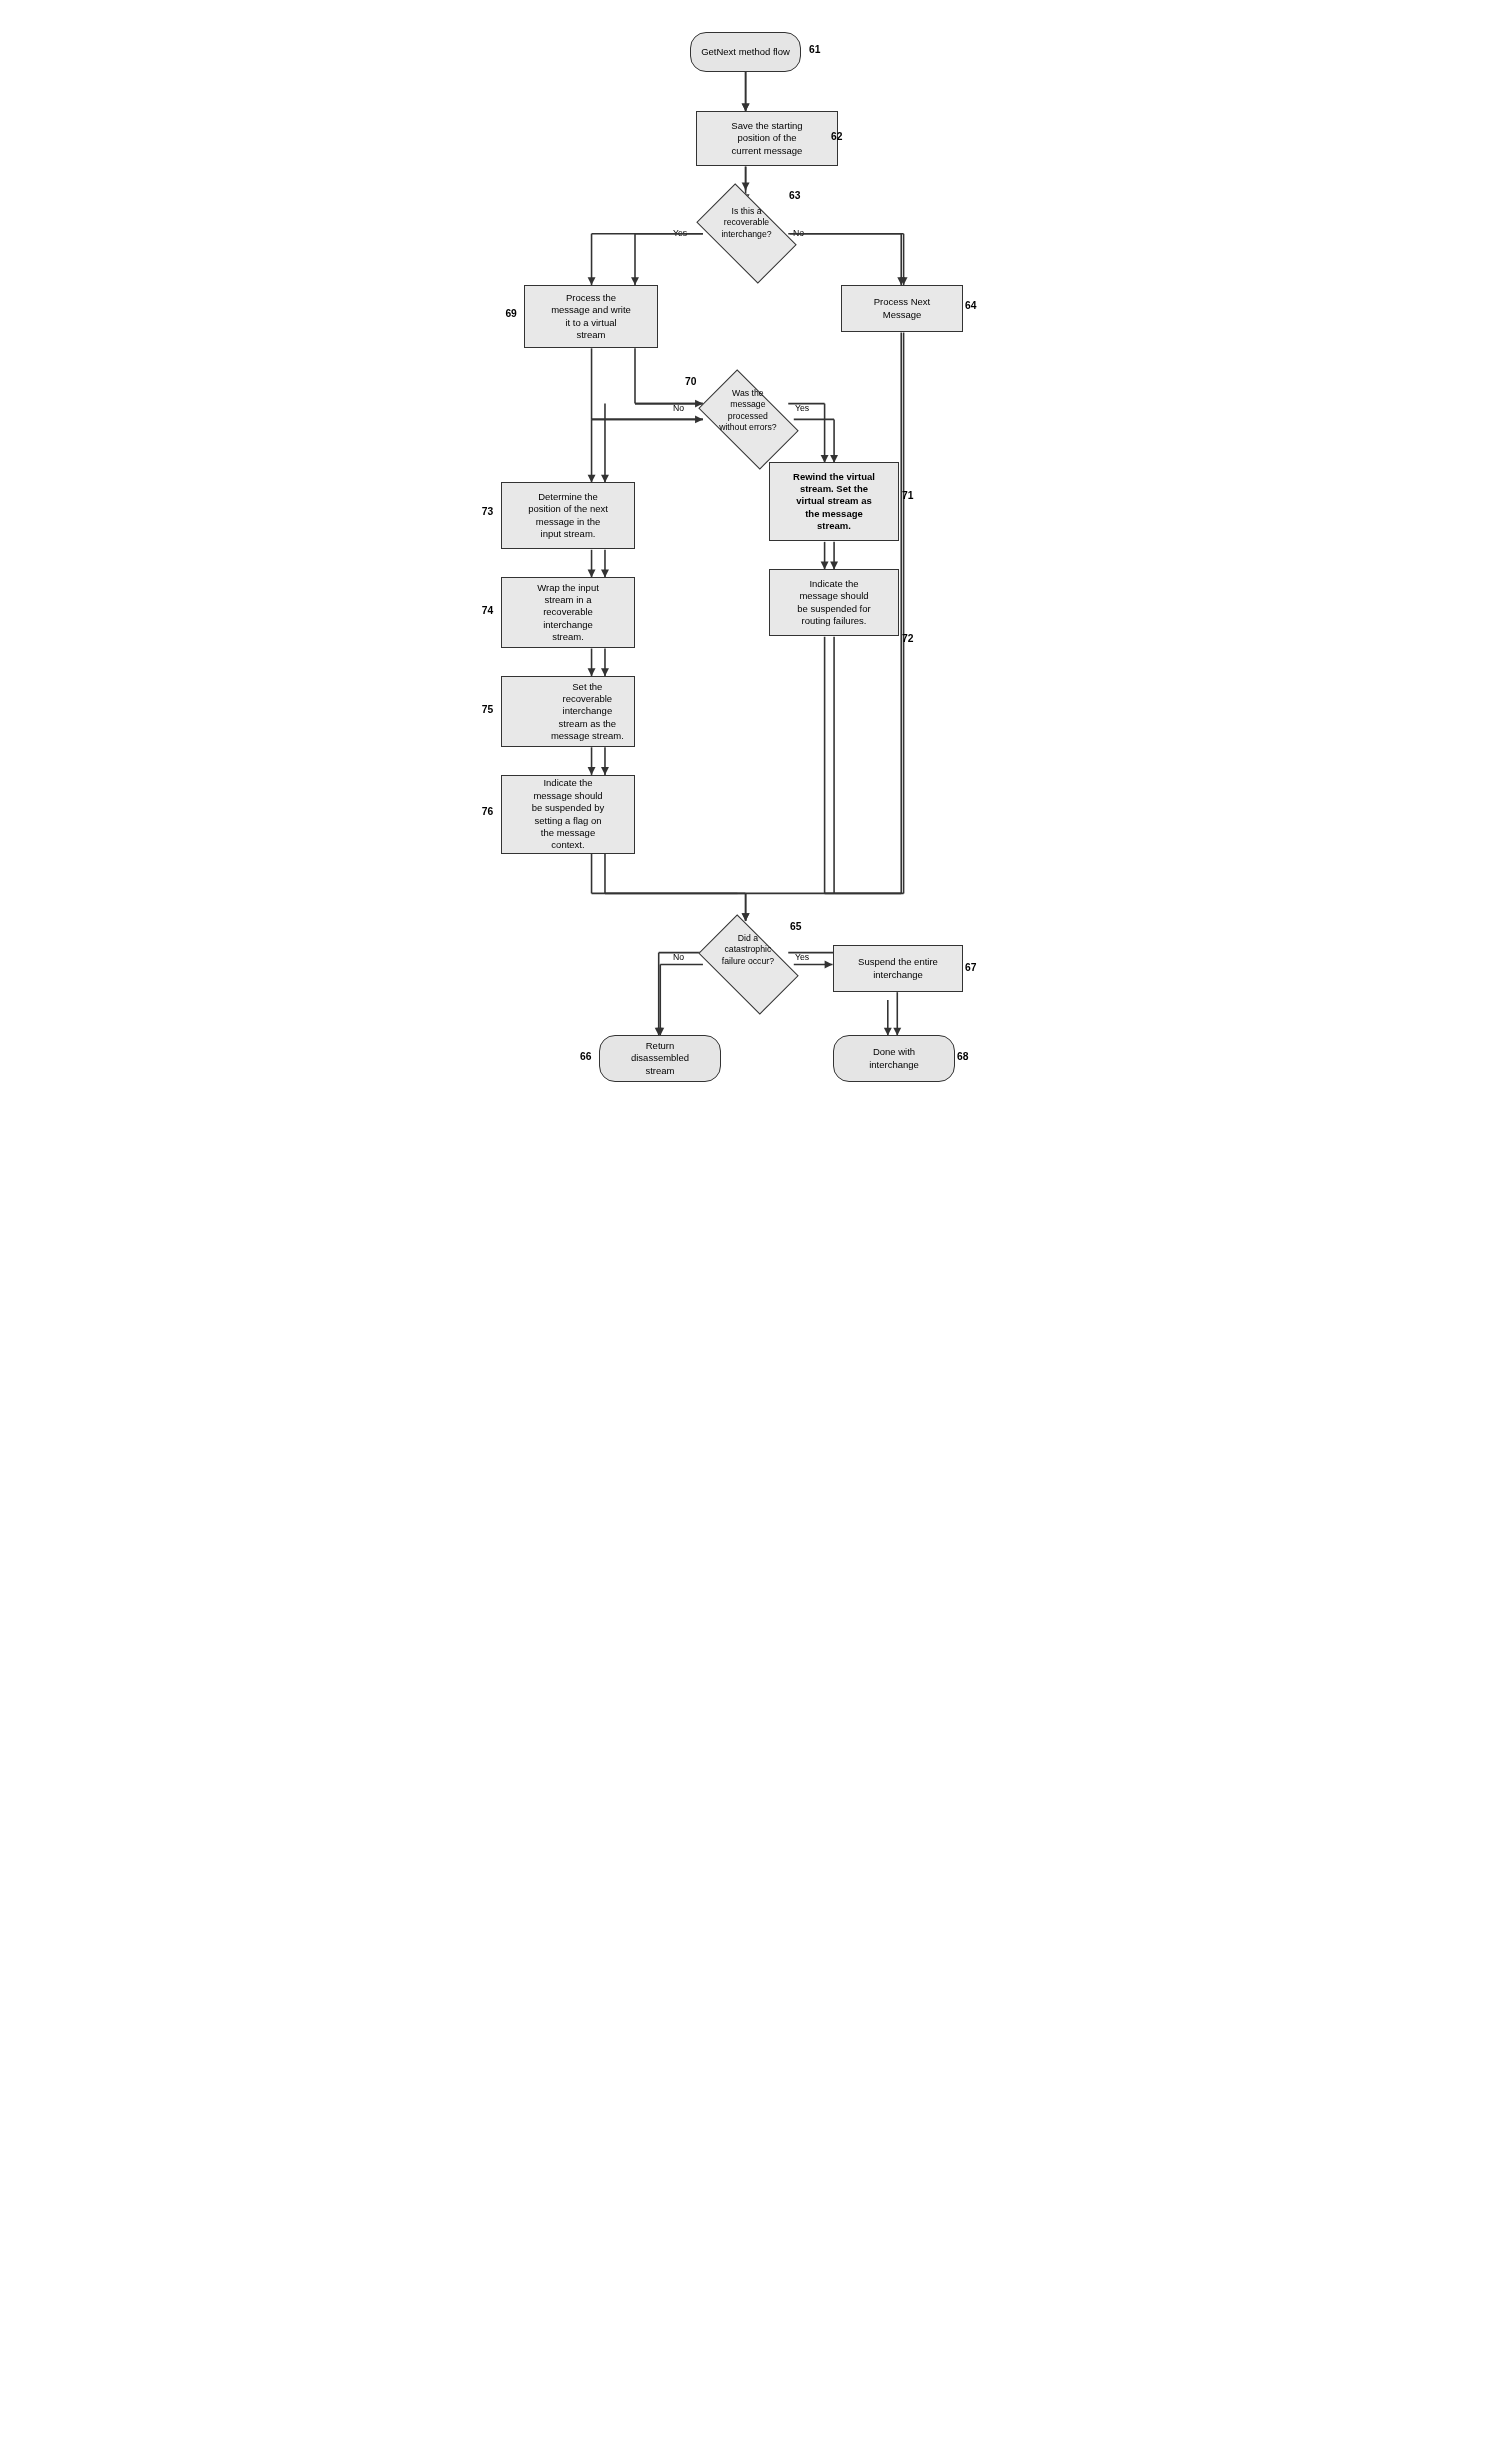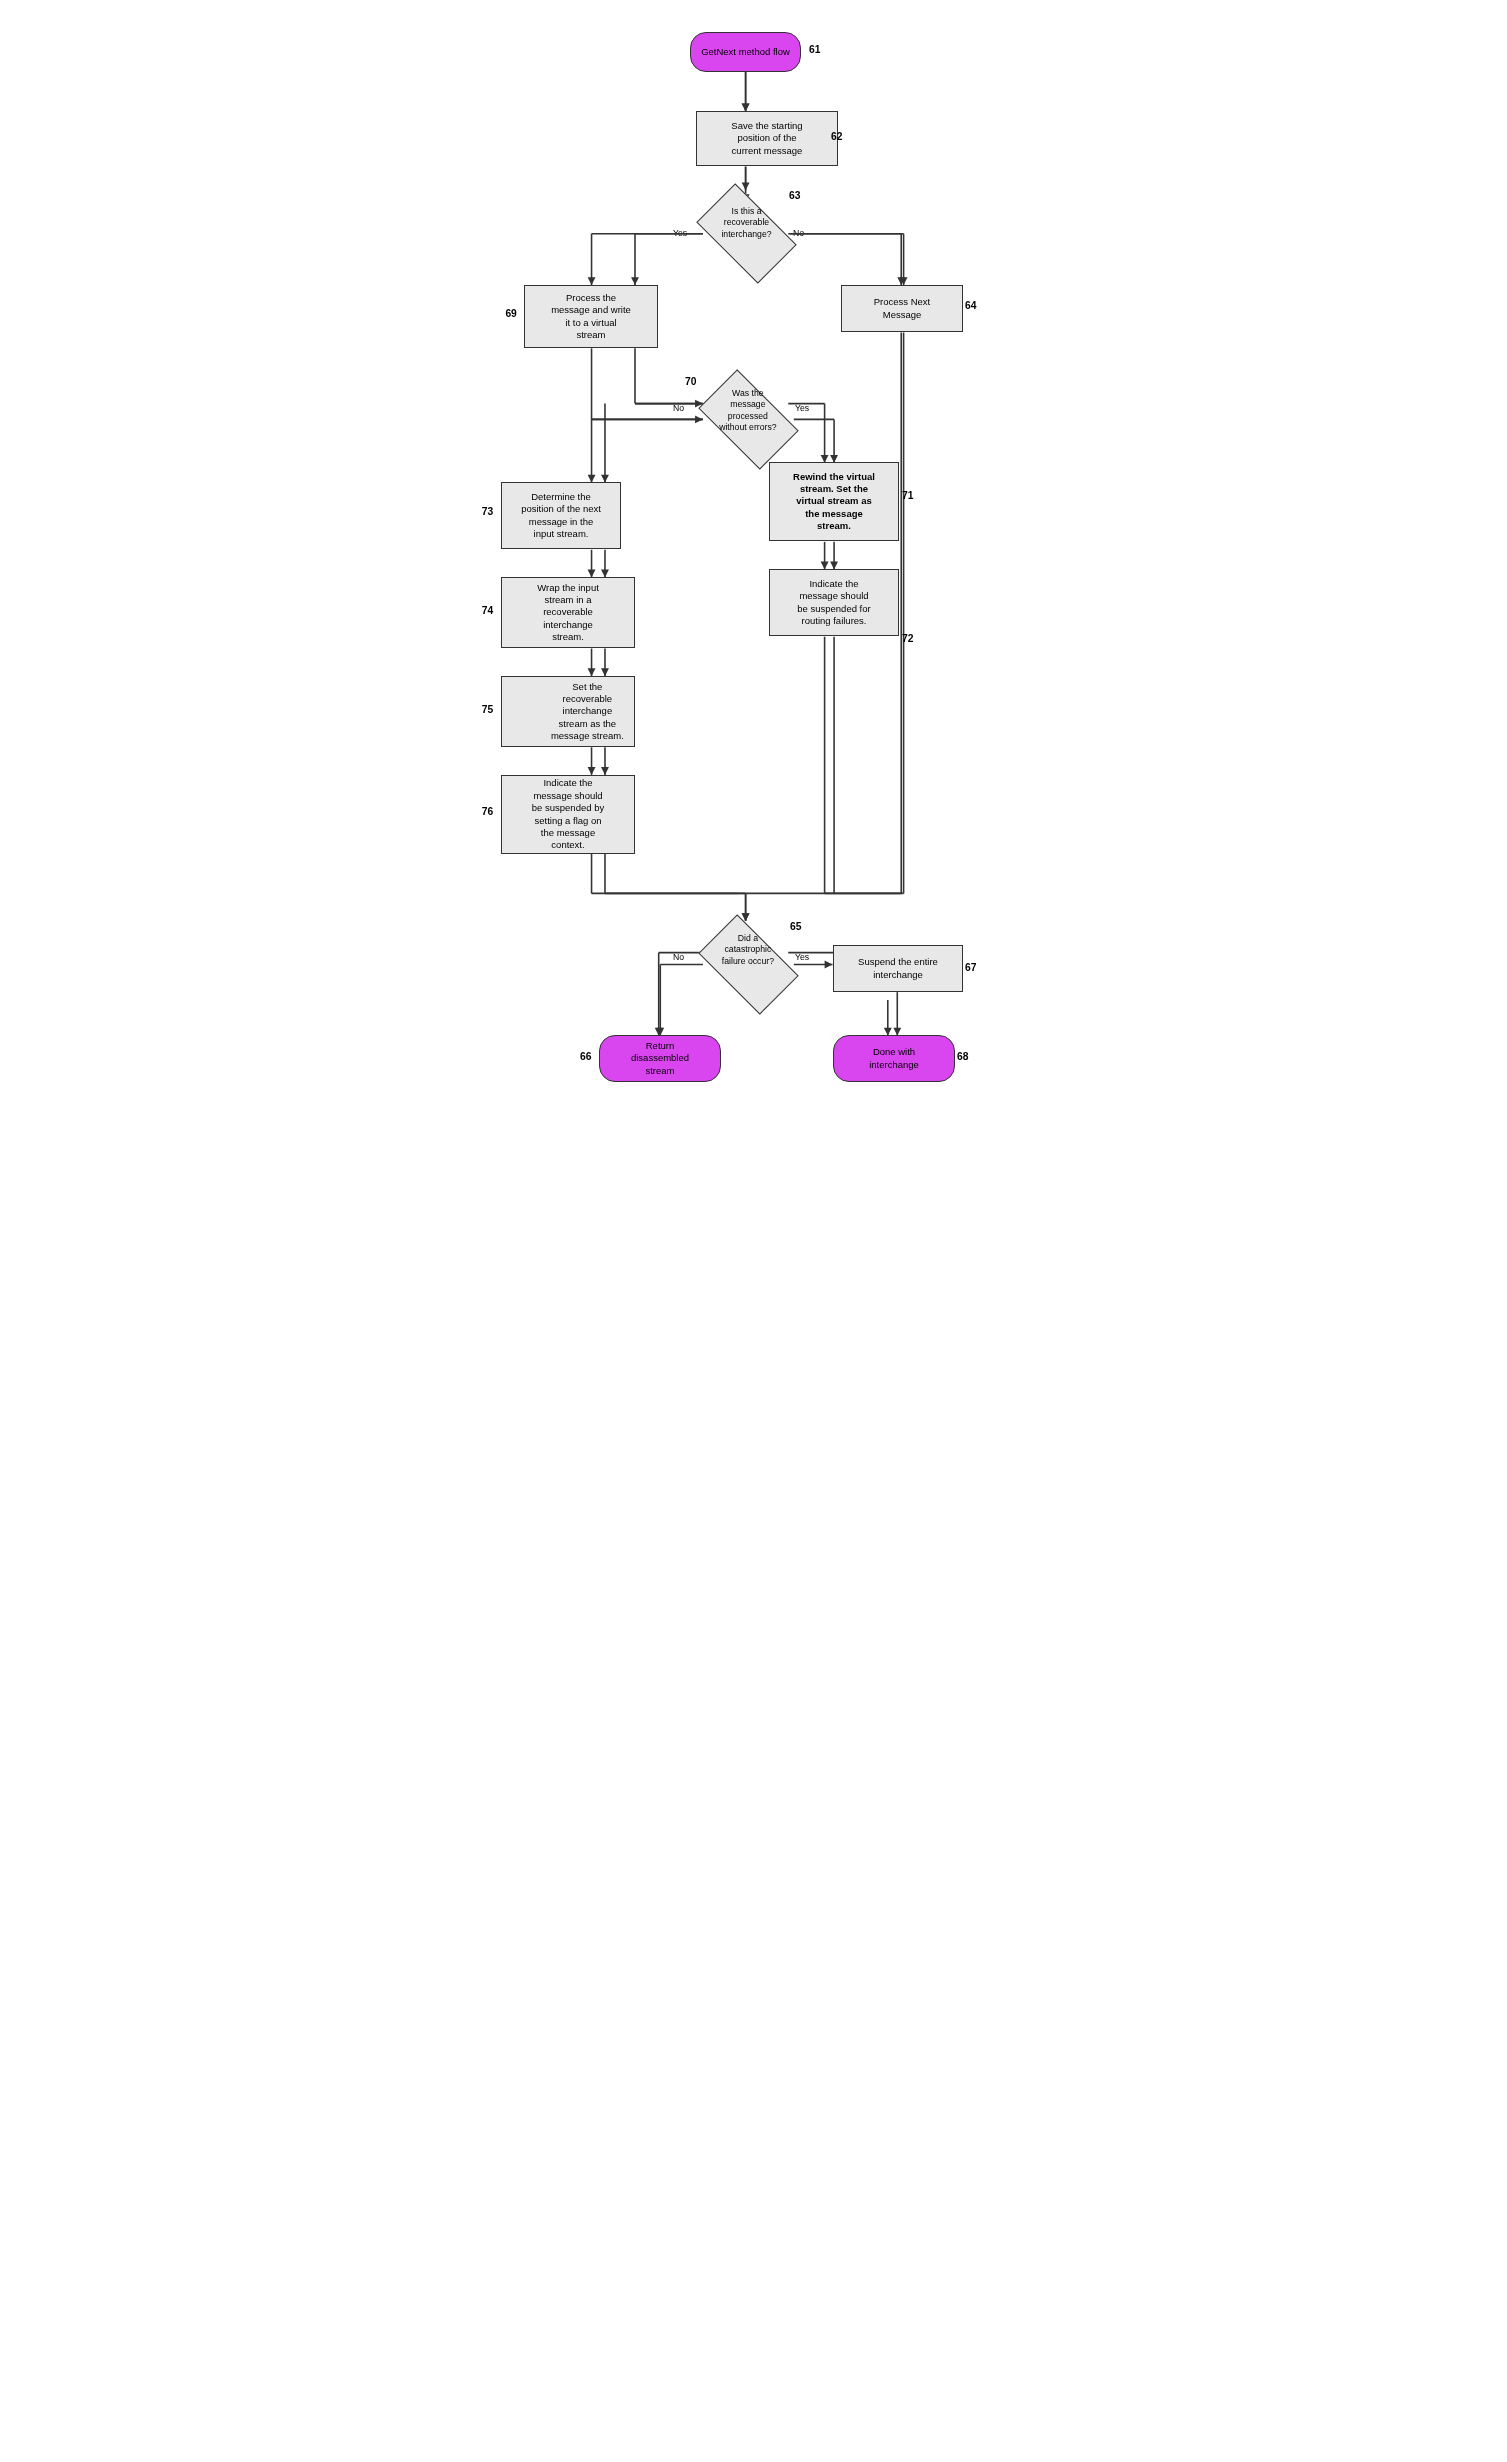--- a/index.html
+++ b/index.html
@@ -21,21 +21,21 @@
       display: flex;
       align-items: center;
       justify-content: center;
       text-align: center;
       font-size: 9.5px;
       line-height: 1.3;
     }
     .rounded-rect {
       border: 1.6px solid #333;
       border-radius: 16px;
-      background: #d946ef;
+      background: #e5e5e5;
       padding: 4.7px 8px;
     }
     .rect {
       border: 1.6px solid #333;
       background: #e8e8e8;
       padding: 4.7px 6.3px;
     }
     .diamond-container {
       position: absolute;
       display: flex;
@@ -180,21 +180,21 @@
 
   <div class="diamond-container" style="position:absolute; left:226px; top:360px; width:91px; height:87px;">
     <div class="diamond"></div>
     <div class="diamond-text" style="width:63px; left:13.4px; top:12px;">Was the<br>message<br>processed<br>without errors?</div>
   </div>
   <div class="label" style="left:208px; top:360px;">70</div>
 
   <div class="flow-label" style="left:196px; top:387px;">No</div>
   <div class="flow-label" style="left:318px; top:387px;">Yes</div>
 
-  <div class="node rect" style="left:24px; top:466px; width:120px; height:67px;">
+  <div class="node rect" style="left:24px; top:466px; width:134px; height:67px;">
     <span>Determine the<br>position of the next<br>message in the<br>input stream.</span>
   </div>
   <div class="label" style="left:4.7px; top:490px;">73</div>
 
   <div class="node rect" style="left:292px; top:446px; width:130px; height:79px;font-weight:bold;">
     <span>Rewind the virtual<br>stream. Set the<br>virtual stream as<br>the message<br>stream.</span>
   </div>
   <div class="label" style="left:425px; top:474px;">71</div>
 
   <div class="node rect" style="left:24px; top:561px; width:134px; height:71px;">

